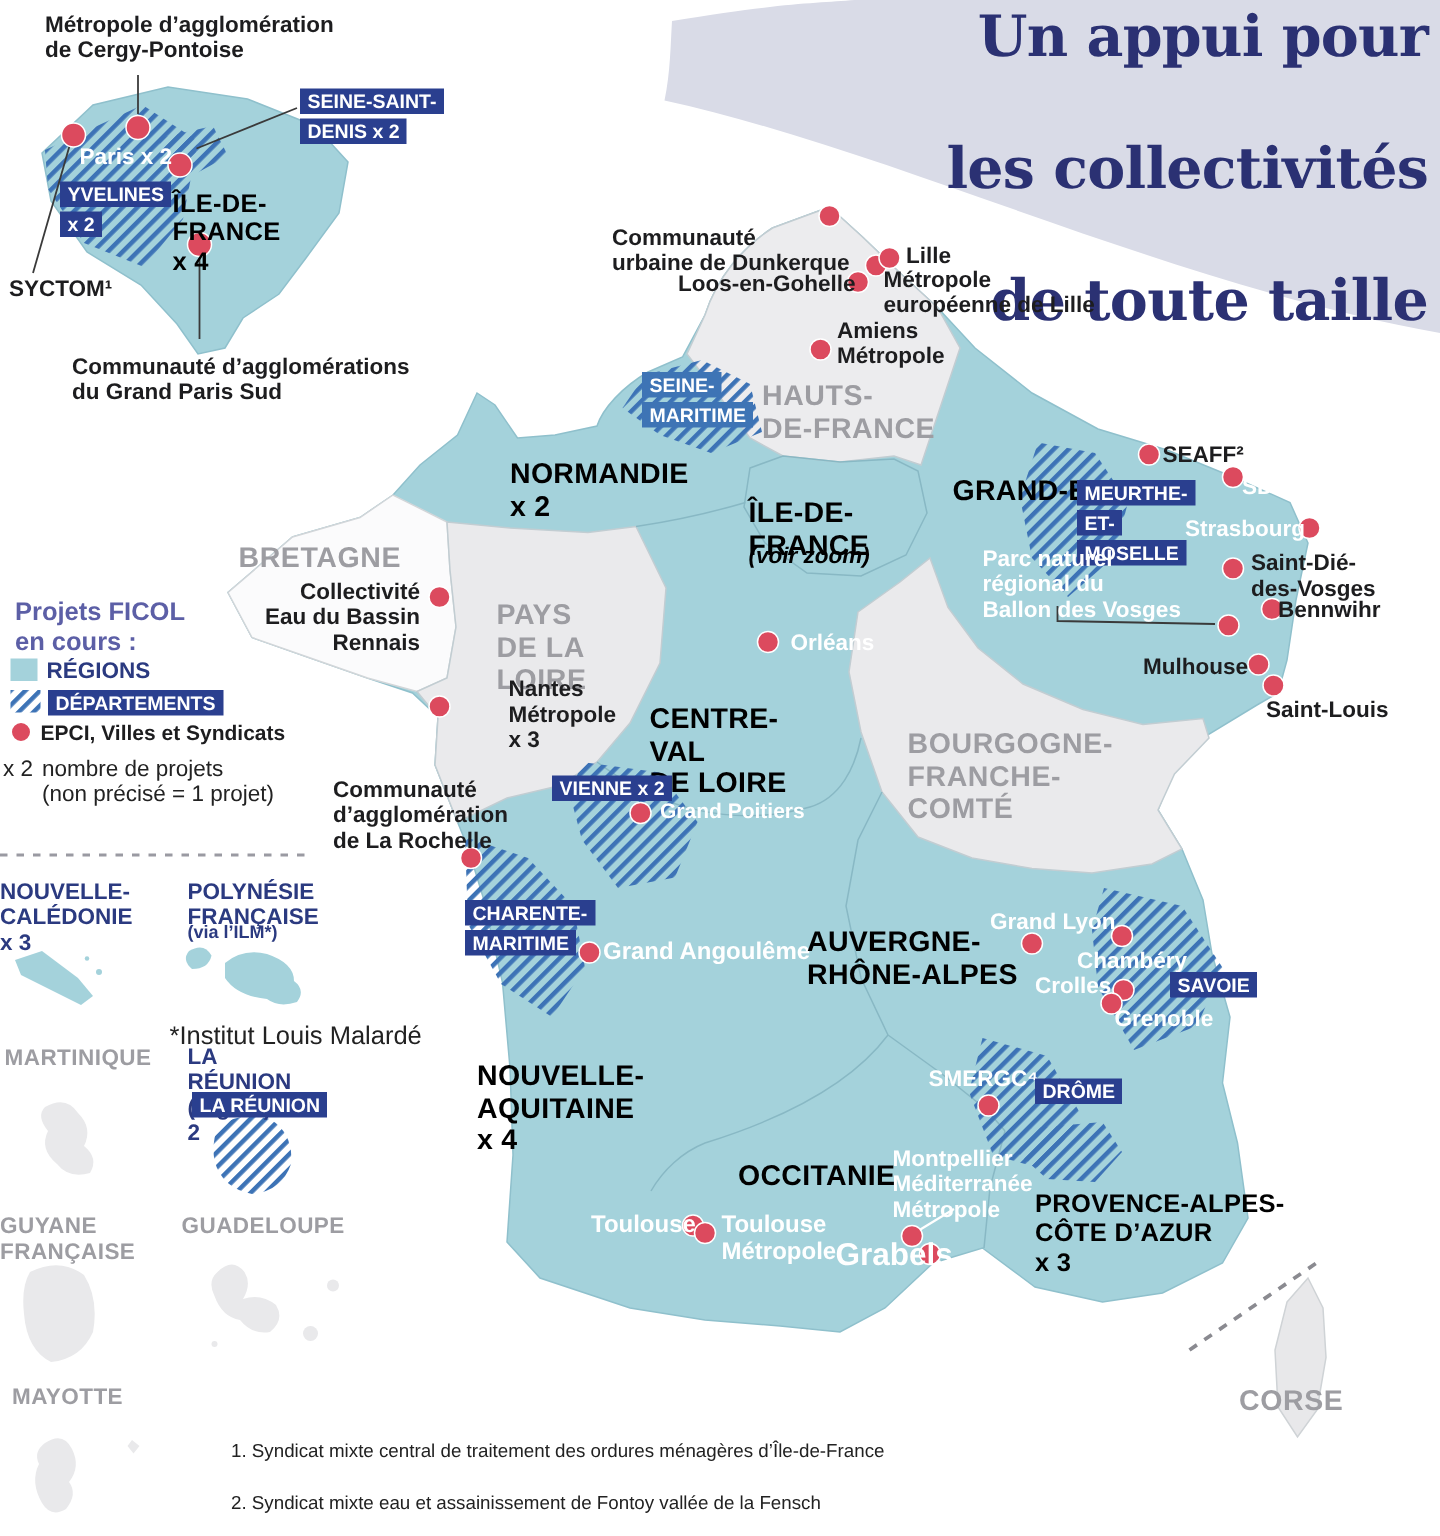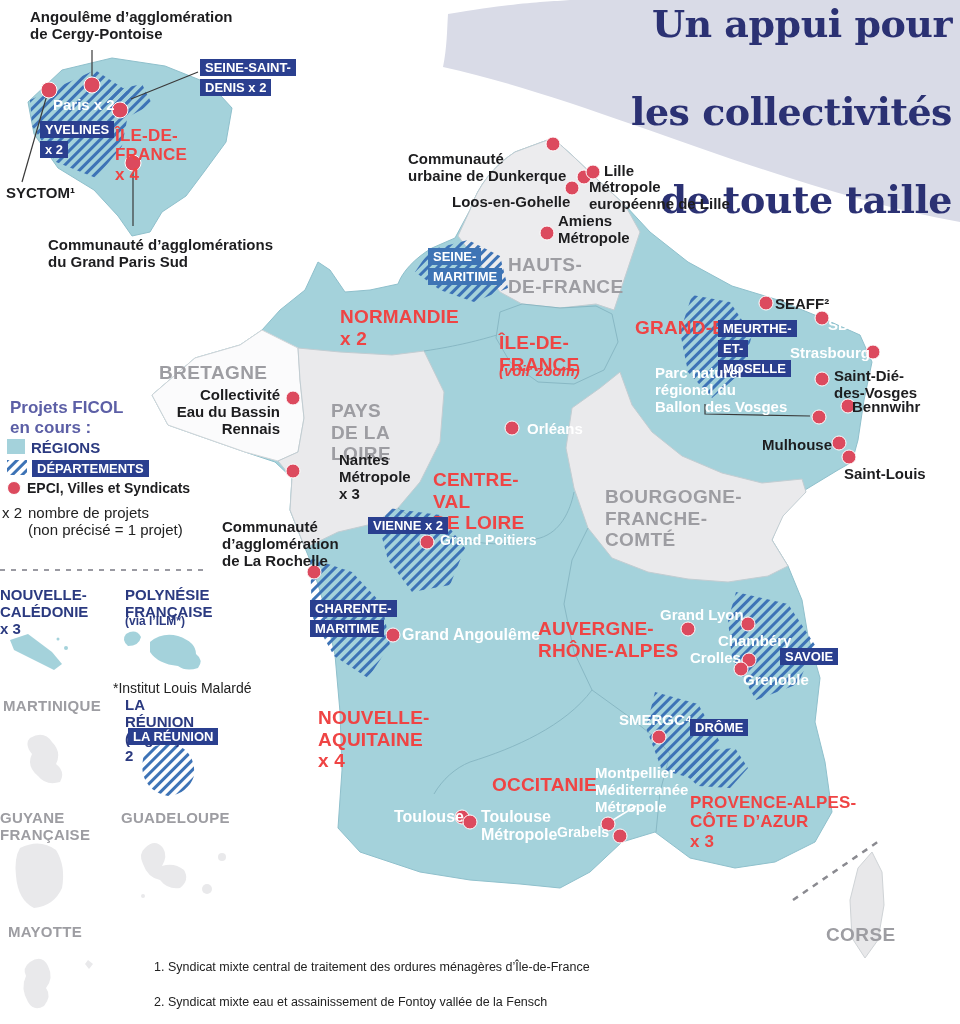--- a/index.html
+++ b/index.html
@@ -2,38 +2,38 @@
 <html><head>
 <meta charset="utf-8">
 <style>
   html,body{margin:0;padding:0;}
   #stage{position:relative;width:960px;height:1024px;background:#ffffff;overflow:hidden;
          font-family:"Liberation Sans",sans-serif;}
   #bg{position:absolute;left:0;top:0;}
   .lbl{position:absolute;white-space:pre-line;line-height:1.14;}
   .black{color:#1d1d1f;font-weight:bold;font-size:15px;}
   .white{color:#ffffff;font-weight:bold;font-size:15px;}
-  .navy{color:#ef4444;font-weight:bold;font-size:19px;letter-spacing:.2px;}
+  .navy{color:#000000;font-weight:bold;font-size:19px;letter-spacing:.2px;}
   .navy15{color:#2b3a80;font-weight:bold;font-size:15px;}
   .gray{color:#9d9da2;font-weight:bold;font-size:19px;letter-spacing:.4px;}
   .gray15{color:#9d9da2;font-weight:bold;font-size:15px;letter-spacing:.3px;}
   .center{text-align:left;}
   .right{text-align:right;}
   .badge{display:inline;background:#2a3f8f;color:#fff;font-weight:bold;font-size:13px;
          padding:1px 5px;line-height:1.55;
          -webkit-box-decoration-break:clone;box-decoration-break:clone;}
   .badge.lightblue{background:#3e74b5;}
   .title{font-family:"DejaVu Serif",serif;font-weight:bold;color:#2b3173;font-size:38px;
          line-height:1.16;letter-spacing:-.5px;}
   .purple{color:#5c5fa6;font-weight:bold;font-size:17px;line-height:1.2;}
   .plain{color:#222;font-weight:normal;font-size:15px;}
   .foot{color:#222;font-weight:normal;font-size:12.5px;line-height:1.4;}
   .ital{font-style:italic;font-size:15px;font-weight:bold;letter-spacing:0;}
   .small12{font-size:12px;}
-  .note13{color:#222;font-weight:normal;font-size:14px;}
+  .note13{color:#222;font-weight:normal;font-size:17px;}
 </style>
 </head>
 <body>
 
 <div id="stage">
 
 <svg id="bg" width="960" height="1024" viewBox="0 0 960 1024">
   <defs>
     <pattern id="hatch" width="7" height="7" patternTransform="rotate(45)" patternUnits="userSpaceOnUse">
       <rect width="7" height="7" fill="none"></rect>
@@ -143,21 +143,21 @@
   </g>
 
   <rect x="7" y="439" width="18" height="15" fill="#a4d2db"></rect>
   <rect x="7" y="460" width="20" height="15" fill="url(#hatch)"></rect>
 </svg>
 
 <div class="lbl title right" style="left:550px;top:2px;width:402px;"><span>Un appui pour</span><br>
 <span>les collectivités</span><br>
 <span>de toute taille</span></div>
 
-<div class="lbl black" style="left:30px;top:8px;">Angoulême d’agglomération
+<div class="lbl black" style="left:30px;top:8px;">Métropole d’agglomération
 de Cergy-Pontoise</div>
 <div class="lbl center" style="left:200px;top:58px;width:115px;"><span class="badge">SEINE-SAINT-
 DENIS x 2</span></div>
 <div class="lbl white" style="left:53px;top:96px;">Paris x 2</div>
 <div class="lbl center" style="left:40px;top:120px;width:74px;"><span class="badge">YVELINES
 x 2</span></div>
 <div class="lbl navy center" style="left:115px;top:126px;width:110px;font-size:17px;">ÎLE-DE-
 FRANCE
 x 4</div>
 <div class="lbl black" style="left:6px;top:184px;">SYCTOM¹</div>
@@ -169,21 +169,21 @@
 <div class="lbl navy15" style="left:31px;top:439px;">RÉGIONS</div>
 <div class="lbl" style="left:32px;top:459px;"><span class="badge">DÉPARTEMENTS</span></div>
 <div class="lbl black" style="left:27px;top:481px;font-size:14px;">EPCI, Villes et Syndicats</div>
 <div class="lbl plain" style="left:2px;top:504px;">x 2</div>
 <div class="lbl plain" style="left:28px;top:504px;">nombre de projets
 (non précisé = 1 projet)</div>
 
 <div class="lbl black center" style="left:408px;top:150px;width:160px;">Communauté
 urbaine de Dunkerque</div>
 <div class="lbl black" style="left:604px;top:162px;">Lille</div>
-<div class="lbl black" style="left:452px;top:181px;margin-top:12px;">Loos-en-Gohelle</div>
+<div class="lbl black" style="left:452px;top:181px;">Loos-en-Gohelle</div>
 <div class="lbl black" style="left:589px;top:178px;">Métropole
 européenne de Lille</div>
 <div class="lbl black" style="left:558px;top:212px;">Amiens
 Métropole</div>
 <div class="lbl gray center" style="left:508px;top:254px;width:120px;">HAUTS-
 DE-FRANCE</div>
 <div class="lbl center" style="left:428px;top:247px;width:100px;"><span class="badge lightblue">SEINE-
 MARITIME</span></div>
 <div class="lbl navy center" style="left:340px;top:306px;width:118px;">NORMANDIE
 x 2</div>
@@ -238,21 +238,21 @@
 x 4</div>
 <div class="lbl white" style="left:619px;top:711px;">SMERGC⁴</div>
 <div class="lbl" style="left:690px;top:718px;"><span class="badge">DRÔME</span></div>
 <div class="lbl navy" style="left:492px;top:774px;text-align:center;">OCCITANIE</div>
 <div class="lbl white" style="left:595px;top:764px;">Montpellier
 Méditerranée
 Métropole</div>
 <div class="lbl white" style="left:394px;top:808px;font-size:16px;">Toulouse</div>
 <div class="lbl white" style="left:481px;top:808px;font-size:16px;">Toulouse
 Métropole</div>
-<div class="lbl white" style="left:557px;top:825px;font-size:14px;">Grabels</div>
+<div class="lbl white" style="left:557px;top:825px;font-size:21px;">Grabels</div>
 <div class="lbl navy center" style="left:690px;top:793px;width:172px;font-size:17px;">PROVENCE-ALPES-
 CÔTE D’AZUR
 x 3</div>
 <div class="lbl gray" style="left:826px;top:924px;">CORSE</div>
 
 <div class="lbl navy15 center" style="left:0px;top:586px;width:78px;">NOUVELLE-
 CALÉDONIE
 x 3</div>
 <div class="lbl navy15 center" style="left:125px;top:586px;width:78px;">POLYNÉSIE
 FRANÇAISE</div>

